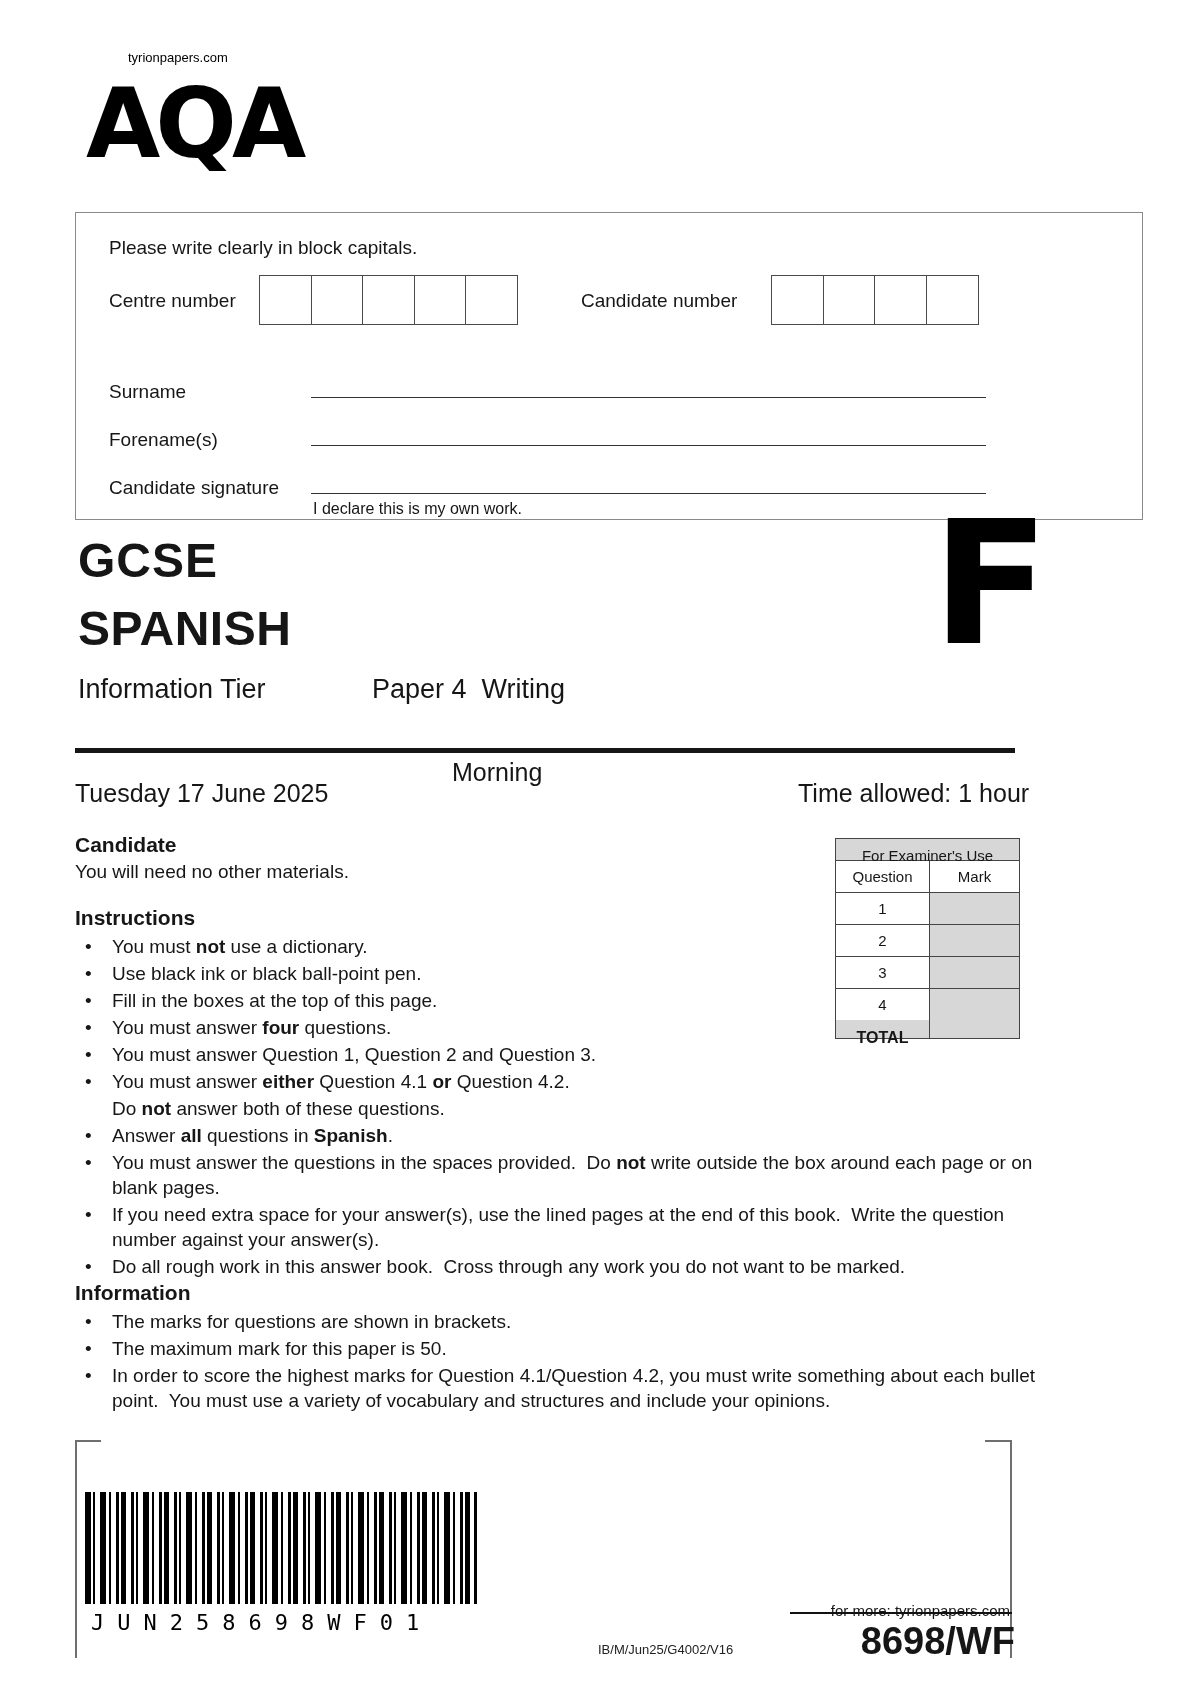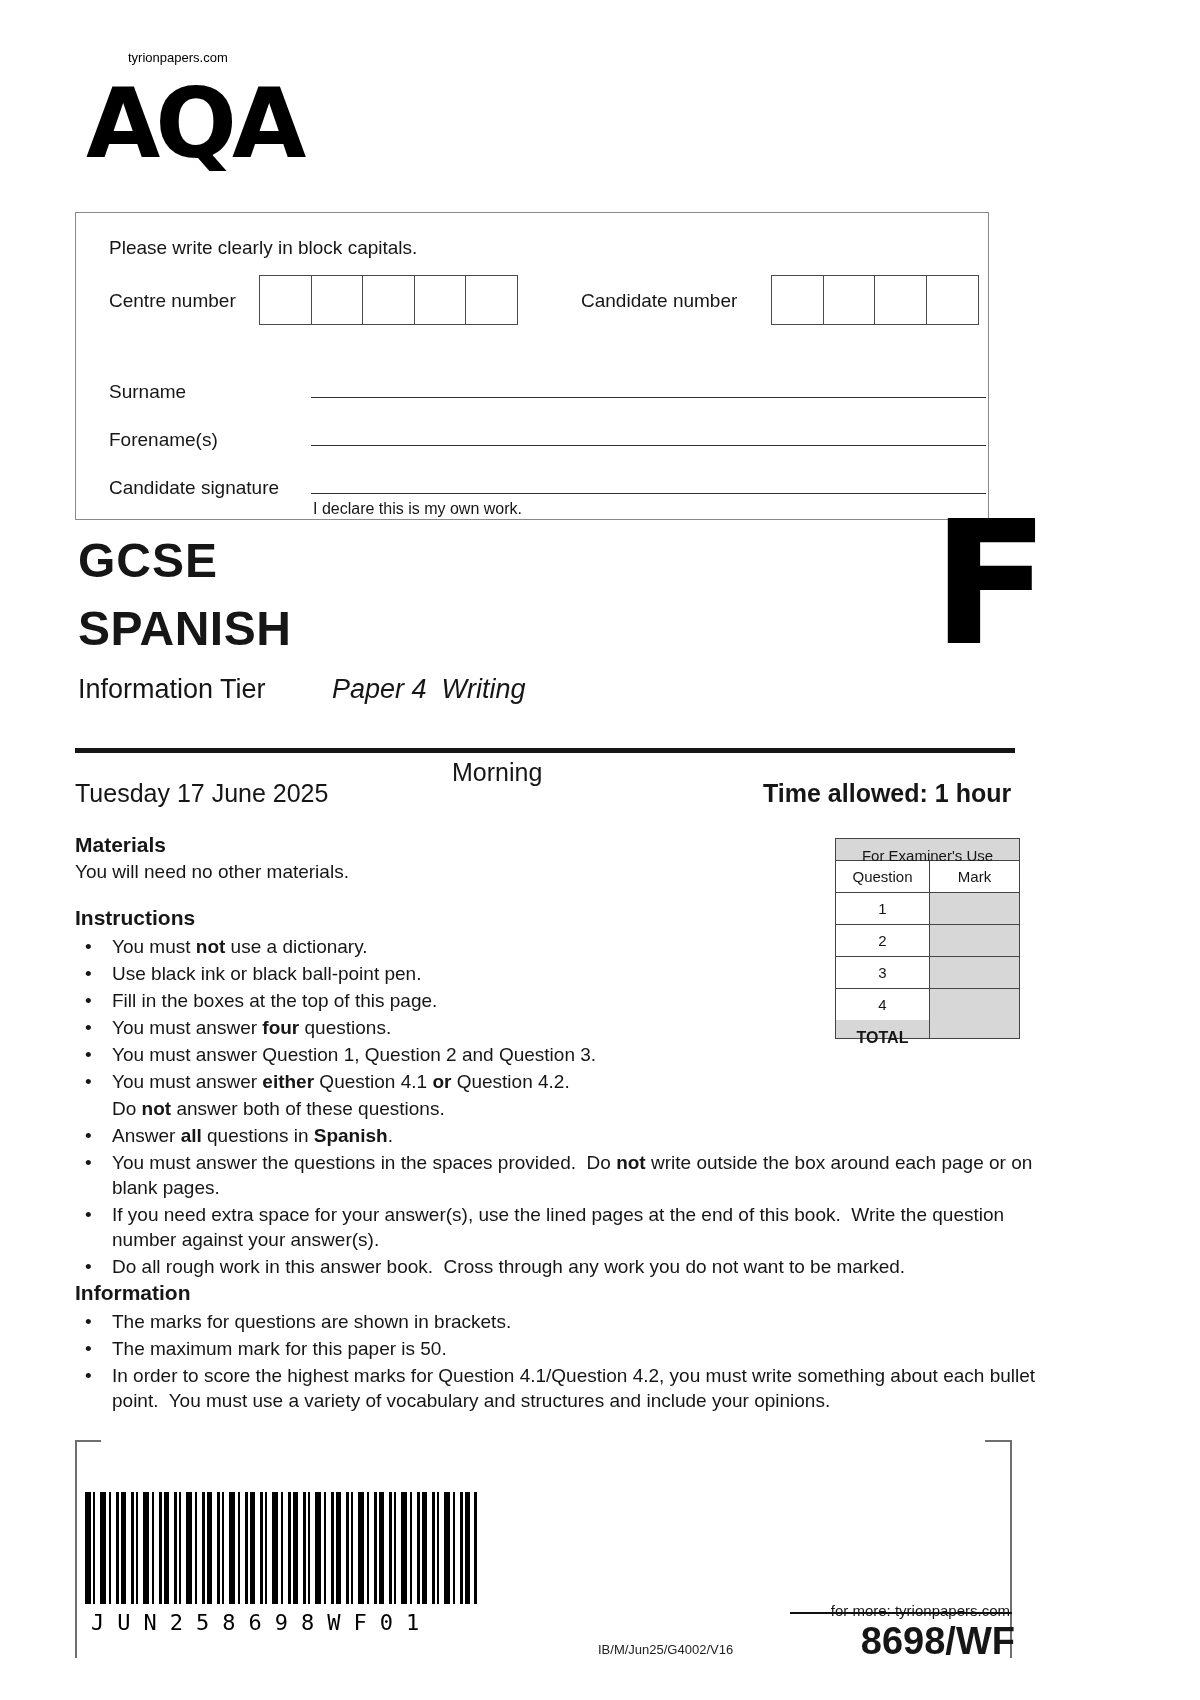--- a/index.html
+++ b/index.html
@@ -13,21 +13,21 @@
   .site-watermark { position:absolute; left:128px; top:50px; font-size:13px; color:#000000; }
 
   .aqa-logo {
     position:absolute; left:86px; top:76px;
     font-family:"DejaVu Sans", sans-serif; font-weight:900;
     font-size:96px; letter-spacing:-5px; color:#000; line-height:1;
   }
 
   
   .cand-box {
-    position:absolute; left:75px; top:212px; width:914px; height:308px;
+    position:absolute; left:75px; top:212px; width:1068px; height:308px;
     border:1.5px solid #8a8a8a; background:#fff;
   }
   .cb-note { position:absolute; left:33px; top:24px; font-size:19px; }
   .cb-label { position:absolute; font-size:19px; }
   .centre-label { left:33px; top:63px; line-height:50px; }
   .cand-label  { left:505px; top:63px; line-height:50px; }
   .boxes { position:absolute; display:flex; }
   .centre-boxes { left:183px; top:62px; }
   .cand-boxes  { left:695px; top:62px; }
   .num-box {
@@ -44,27 +44,27 @@
   .cb-declaration { position:absolute; left:237px; top:287px; font-size:16px; }
 
   
   .qual { position:absolute; left:78px; top:533px; font-size:48px; font-weight:700; letter-spacing:1px; }
   .subj { position:absolute; left:78px; top:601px; font-size:48px; font-weight:700; letter-spacing:0.5px; }
   .tier-badge {
     position:absolute; left:932px; top:498px; font-size:172px; line-height:1;
     font-family:"DejaVu Sans", sans-serif; font-weight:700; color:#000;
   }
   .tier-label { position:absolute; left:78px; top:674px; font-size:27px; }
-  .paper-label { position:absolute; left:332px; top:674px; font-size:27px;font-style:italic; }
+  .paper-label { position:absolute; left:372px; top:674px; font-size:27px; }
   .title-rule { position:absolute; left:75px; top:748px; width:940px; height:5px; background:#161616; }
 
   .sess { position:absolute; font-size:25px; }
   .date { left:75px; top:779px; }
   .morning { left:452px; top:758px; }
-  .time { left:763px; top:779px;font-weight:bold; }
+  .time { left:798px; top:779px; }
 
   .sec-h { position:absolute; left:75px; font-size:21px; font-weight:700; }
   .h-materials { top:833px; }
   .materials-body { position:absolute; left:75px; top:861px; font-size:19px; }
   .h-instructions { top:906px; }
   .h-information { top:1281px; }
 
   .bullets { position:absolute; left:85px; width:965px; font-size:19px; line-height:25px; }
   .instructions-list { top:934px; }
   .information-list { top:1309px; }
@@ -165,21 +165,21 @@
   <div class="subj">SPANISH</div>
   <div class="tier-badge">F</div>
   <div class="tier-label">Information Tier</div>
   <div class="paper-label pre">Paper 4  Writing</div>
   <div class="title-rule"></div>
 
   <div class="sess date">Tuesday 17 June 2025</div>
   <div class="sess morning">Morning</div>
   <div class="sess time">Time allowed: 1 hour</div>
 
-  <div class="sec-h h-materials">Materials</div>
+  <div class="sec-h h-materials">Candidate</div>
   <div class="materials-body">You will need no other materials.</div>
 
   <div class="examiner-table">
     <div class="ex-title">For Examiner's Use</div>
     <div class="ex-row ex-head">
       <div class="ex-cell ex-q">Question</div>
       <div class="ex-cell ex-mh">Mark</div>
     </div>
     <div id="ex-rows">
         <div class="ex-row">

